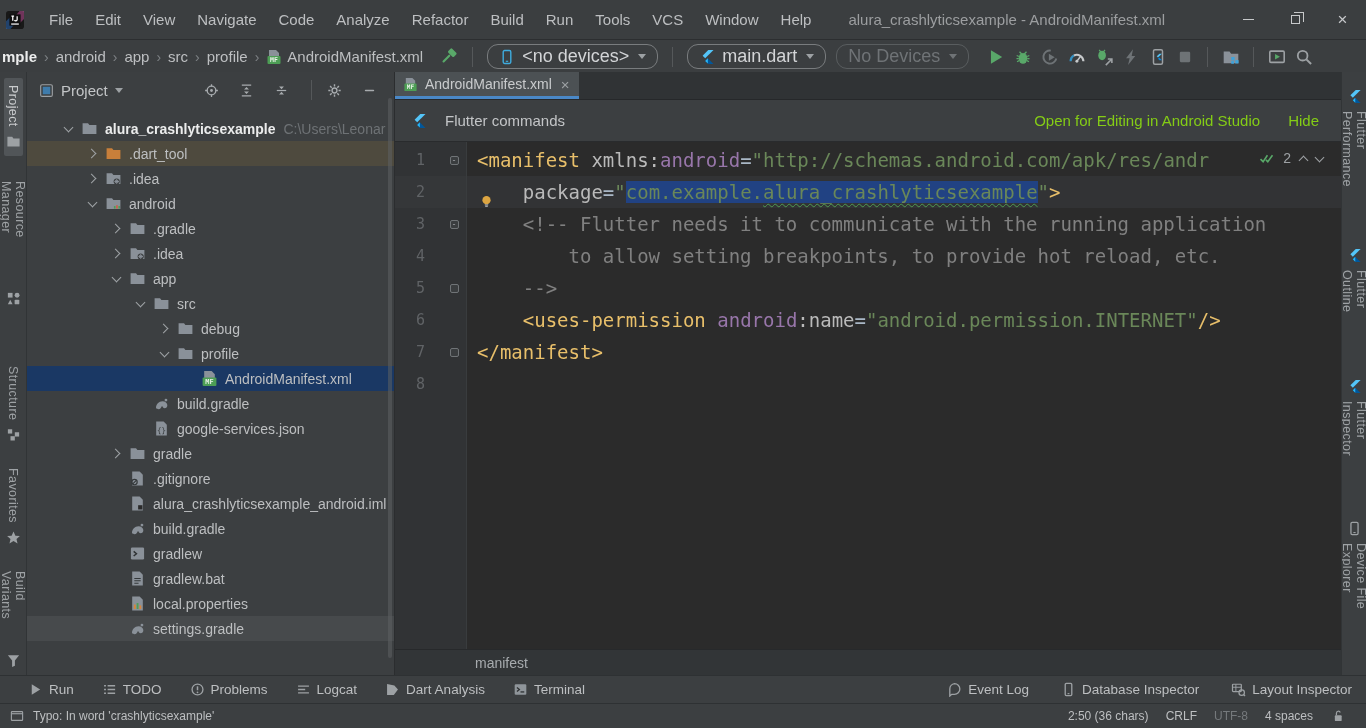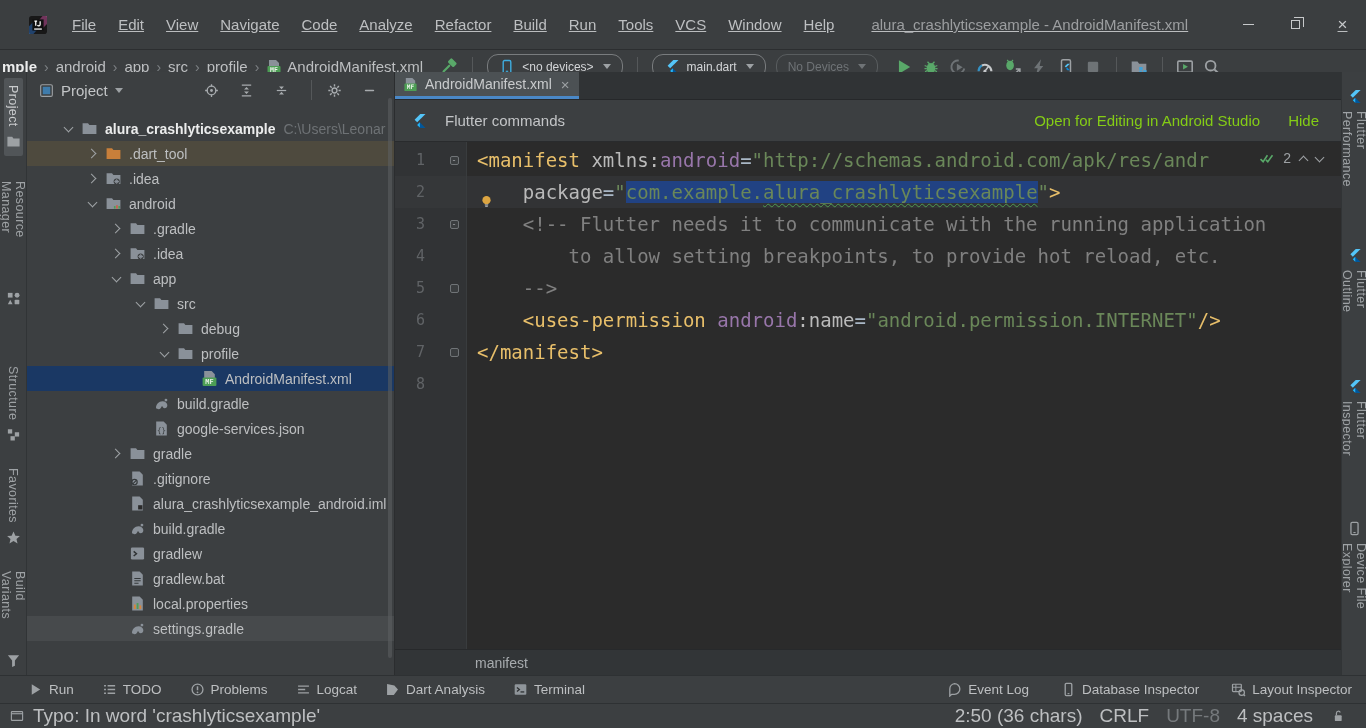--- a/index.html
+++ b/index.html
@@ -3,40 +3,40 @@
 <meta charset="utf-8">
 <style>
   html,body{margin:0;padding:0;width:1366px;height:728px;overflow:hidden;background:#3c3f41;
     font-family:"Liberation Sans",sans-serif;color:#bbbdbf;font-size:13px;}
   *{box-sizing:border-box;}
   .ic{display:inline-flex;width:16px;height:16px;flex:none;vertical-align:middle;}
   .ic svg{width:100%;height:100%;display:block;}
   .ic.sm{width:15px;height:15px;}
 
   
-  #titlebar{height:50px;background:#3b3e40;border-bottom:1px solid #2c2e30;display:flex;align-items:center;padding-left:29px;text-decoration:underline;}
+  #titlebar{height:40px;background:#3b3e40;border-bottom:1px solid #2c2e30;display:flex;align-items:center;padding-left:6px;}
   #titlebar .app{margin-right:14px;width:18px;height:18px;}
   #menus{display:flex;align-items:center;}
   .menu{padding:0 11px;font-size:15px;color:#bdbfc1;cursor:default;}
   #win-title{margin-left:26px;color:#9c9ea0;font-size:15px;white-space:nowrap;}
   .winctrl{margin-left:auto;display:flex;height:38px;}
   .winbtn{width:47px;height:38px;display:flex;align-items:center;justify-content:center;color:#c7c9cb;}
   .wmin{width:11px;height:1.5px;background:#c7c9cb;display:block;}
   .wrest{width:9px;height:9px;border:1.2px solid #c7c9cb;position:relative;display:block;}
   .wrest::before{content:'';position:absolute;top:-4px;left:2px;width:9px;height:9px;border-top:1.2px solid #c7c9cb;border-right:1.2px solid #c7c9cb;}
   .wclose{font-size:17px;line-height:1;}
 
   
   #toolbar{height:34px;background:#3b3e40;border-bottom:1px solid #2c2e30;display:flex;align-items:center;padding:0 8px 0 2px;}
   .crumb{display:inline-flex;align-items:center;gap:5px;font-size:15px;color:#bdbfc1;white-space:nowrap;}
   .crumb.bold{color:#eceded;font-weight:bold;}
   .crumb-sep{color:#7d8184;margin:0 7px;font-size:14px;}
   .tbsep{width:1px;height:20px;background:#55585a;margin:0 9px;flex:none;}
   .combo{display:inline-flex;align-items:center;gap:7px;height:25px;border:1px solid #797c7e;border-radius:11px;
-    padding:0 11px;margin:0 5px;font-size:12px;color:#d3d5d7;white-space:nowrap;}
+    padding:0 11px;margin:0 5px;font-size:18px;color:#d3d5d7;white-space:nowrap;}
   .combo.disabled{border-color:#595d5f;color:#6f7376;}
   .arrow-down{width:0;height:0;border-left:4px solid transparent;border-right:4px solid transparent;border-top:5px solid #9da1a4;margin-left:2px;}
   .combo.disabled .arrow-down{border-top-color:#6f7376;}
   #actions,#right-actions{display:flex;align-items:center;}
   .action{width:27px;height:26px;display:flex;align-items:center;justify-content:center;}
   .action .ic{width:18px;height:18px;}
   #build-btn{width:30px;height:26px;display:flex;align-items:center;justify-content:center;margin-left:10px;}
   #build-btn .ic{width:19px;height:19px;}
 
   
@@ -102,21 +102,21 @@
   .ebread{height:26px;background:#323537;border-top:1px solid #27292b;display:flex;align-items:center;padding-left:80px;font-size:14px;color:#a7abae;flex:none;}
 
   
   #bottombar{position:absolute;left:0;right:0;bottom:25px;height:28px;background:#3c3f41;border-top:1px solid #2e3133;
     display:flex;align-items:center;padding:0 14px 0 0;font-size:13.5px;color:#bdbfc1;}
   .bb-item{display:flex;align-items:center;gap:6px;margin-left:28px;white-space:nowrap;}
   .bb-item .ic{width:15px;height:15px;}
   #bb-right{margin-left:auto;display:flex;align-items:center;}
   #bb-right .bb-item{margin-left:32px;}
   #statusbar{position:absolute;left:0;right:0;bottom:0;height:25px;background:#3c3f41;border-top:1px solid #2e3133;
-    display:flex;align-items:center;padding:0 12px 0 10px;font-size:19px;color:#bdbfc1;}
+    display:flex;align-items:center;padding:0 12px 0 10px;font-size:12px;color:#bdbfc1;}
   #statusbar .ic{width:14px;height:14px;margin-right:9px;}
   #sb-right{margin-left:auto;display:flex;align-items:center;gap:17px;margin-right:18px;}
   .sb-item{white-space:nowrap;}
   .sb-item.dim{color:#75797c;}
 </style>
 </head>
 <body>
 
 <div id="titlebar">
   <span class="ic app">

